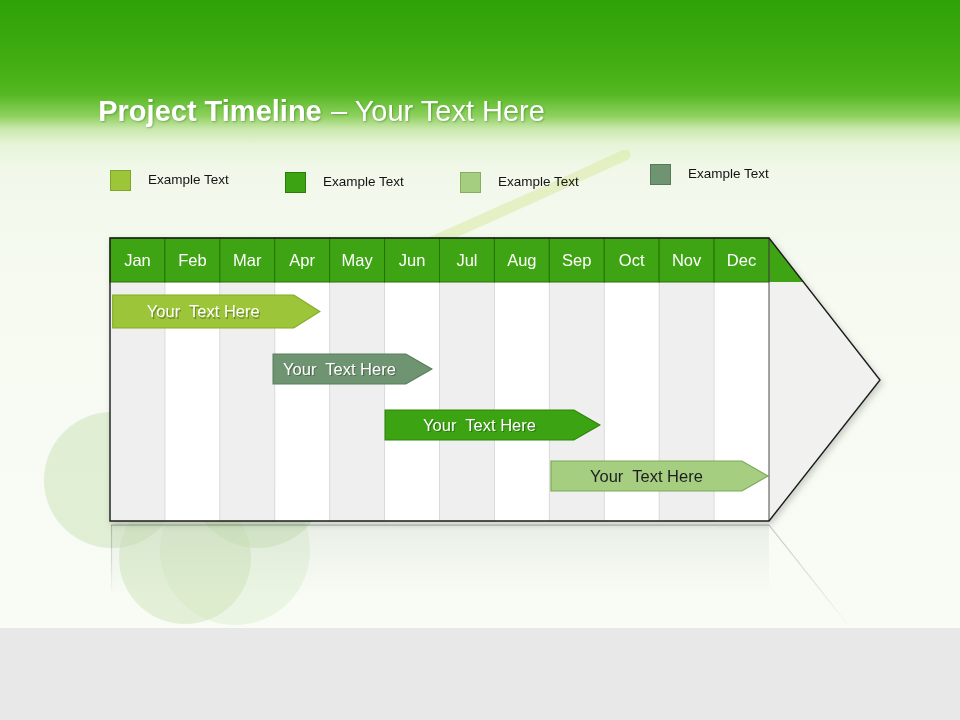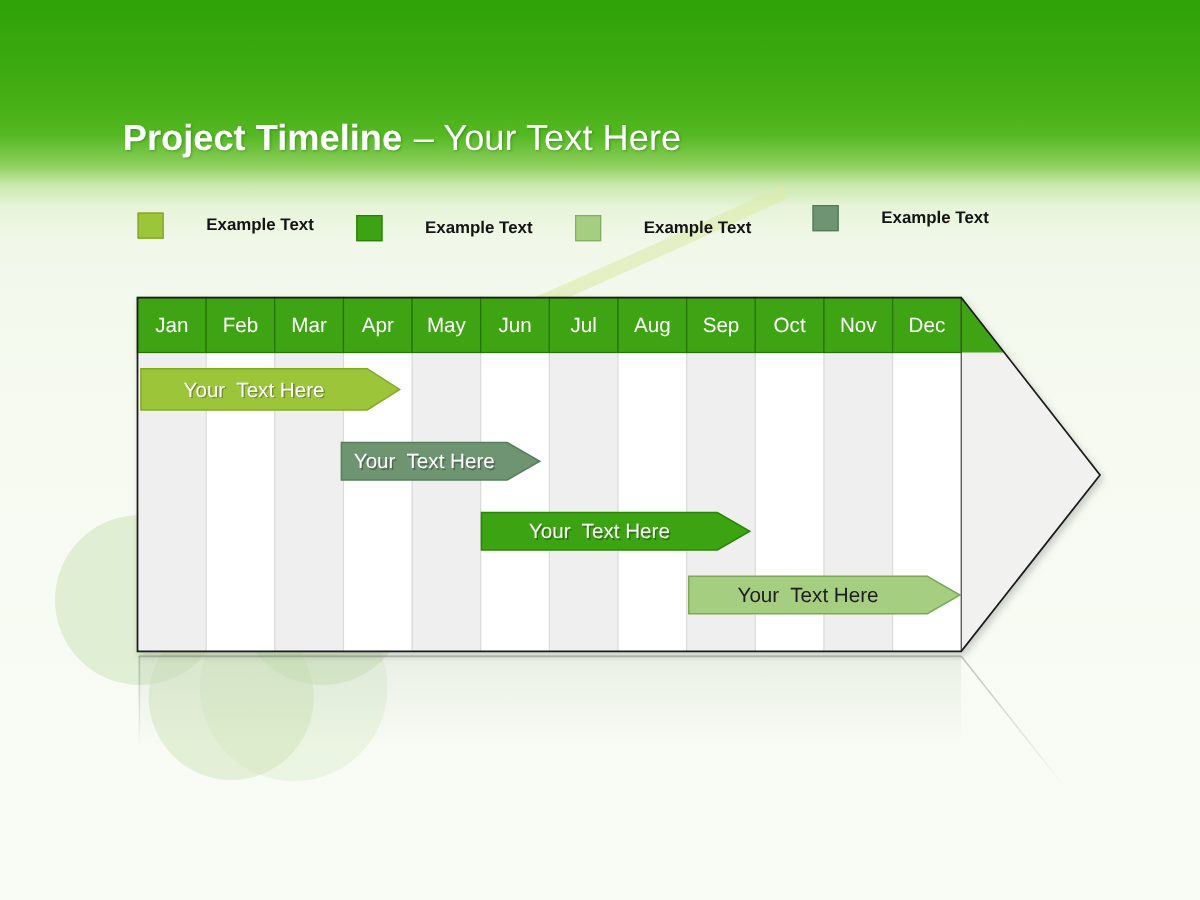--- a/index.html
+++ b/index.html
@@ -1,38 +1,38 @@
 <!DOCTYPE html>
 <html><head>
 <meta charset="utf-8">
 <style>
   html,body { margin:0; padding:0; background:#e8e8e8; }
   .slide {
-    position:relative; width:960px; height:720px; overflow:hidden;
+    position:relative; width:960px; height:628px; overflow:hidden;
     font-family:"Liberation Sans", sans-serif;
     background:linear-gradient(180deg,
       #2EA208 0%, #3BA90F 7%, #48B117 12%, #55B823 15%,
       #8FD05F 18.5%, #C9E8AC 20.5%, #E7F4D9 23%, #F1F8EA 27%,
       #F6FAF1 45%, #F8FCF5 100%);
   }
   
   .title {
     position:absolute; left:66px; top:62px; white-space:pre;
     font-size:29px; color:#FFFFFF; text-shadow:1px 1px 2px rgba(0,70,0,0.30);
   }
   .title .bold { font-weight:bold; }
   .title .rest { font-weight:normal; margin-left:0.32em; }
   
   .legend-item { position:absolute; display:flex; align-items:center; height:20px; }
   .legend-item:nth-of-type(1) { left:110px; top:170px; }
   .legend-item:nth-of-type(2) { left:285px; top:172px; }
   .legend-item:nth-of-type(3) { left:460px; top:172px; }
   .legend-item:nth-of-type(4) { left:650px; top:164px; }
   .legend-swatch { width:19px; height:19px; border:1px solid #444; display:inline-block; }
-  .legend-label { margin-left:34px; font-size:13.5px; font-weight:bold; color:#141414; line-height:20px; }
+  .legend-label { margin-left:17px; font-size:13.5px; font-weight:normal; color:#141414; line-height:20px; }
   
   #clover-svg   { position:absolute; left:0; top:150px; }
   #reflection-svg { position:absolute; left:0; top:522px; }
   #timeline-svg {
     position:absolute; left:108px; top:234px;
     font-family:"Liberation Sans", sans-serif;
     filter:drop-shadow(2px 3px 3px rgba(80,90,80,0.28));
   }
 </style>
 </head>

